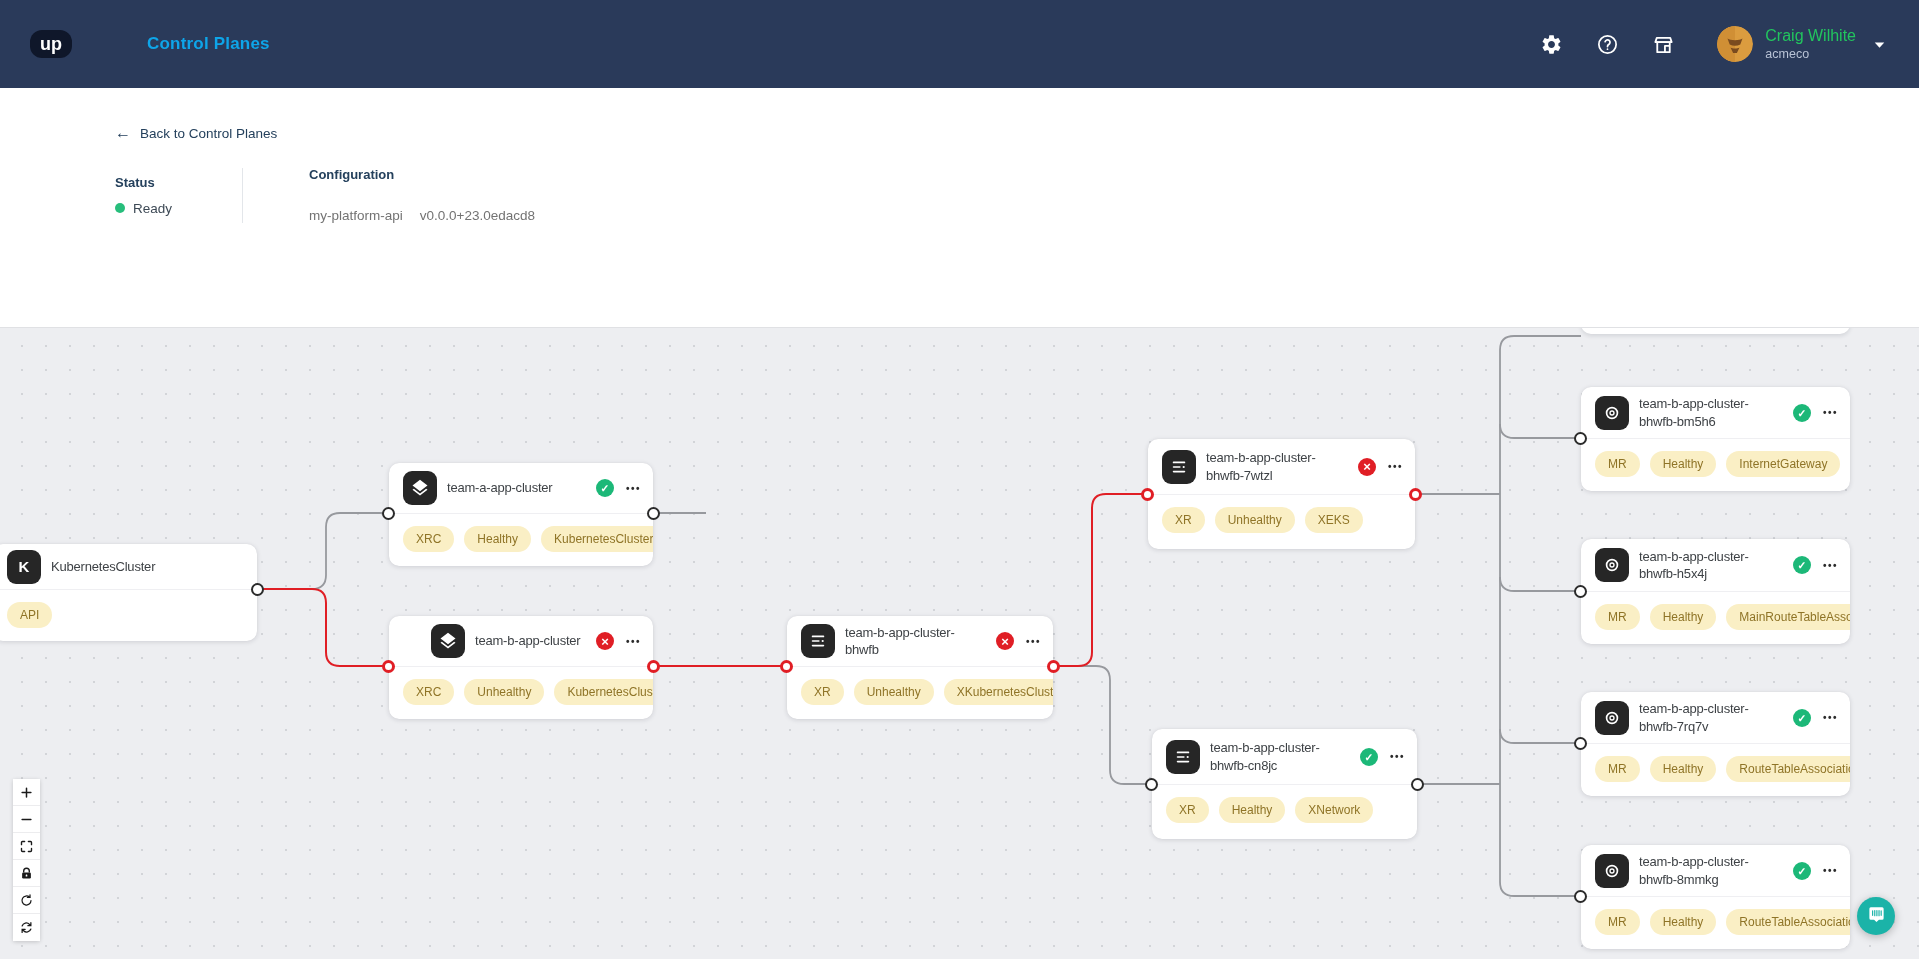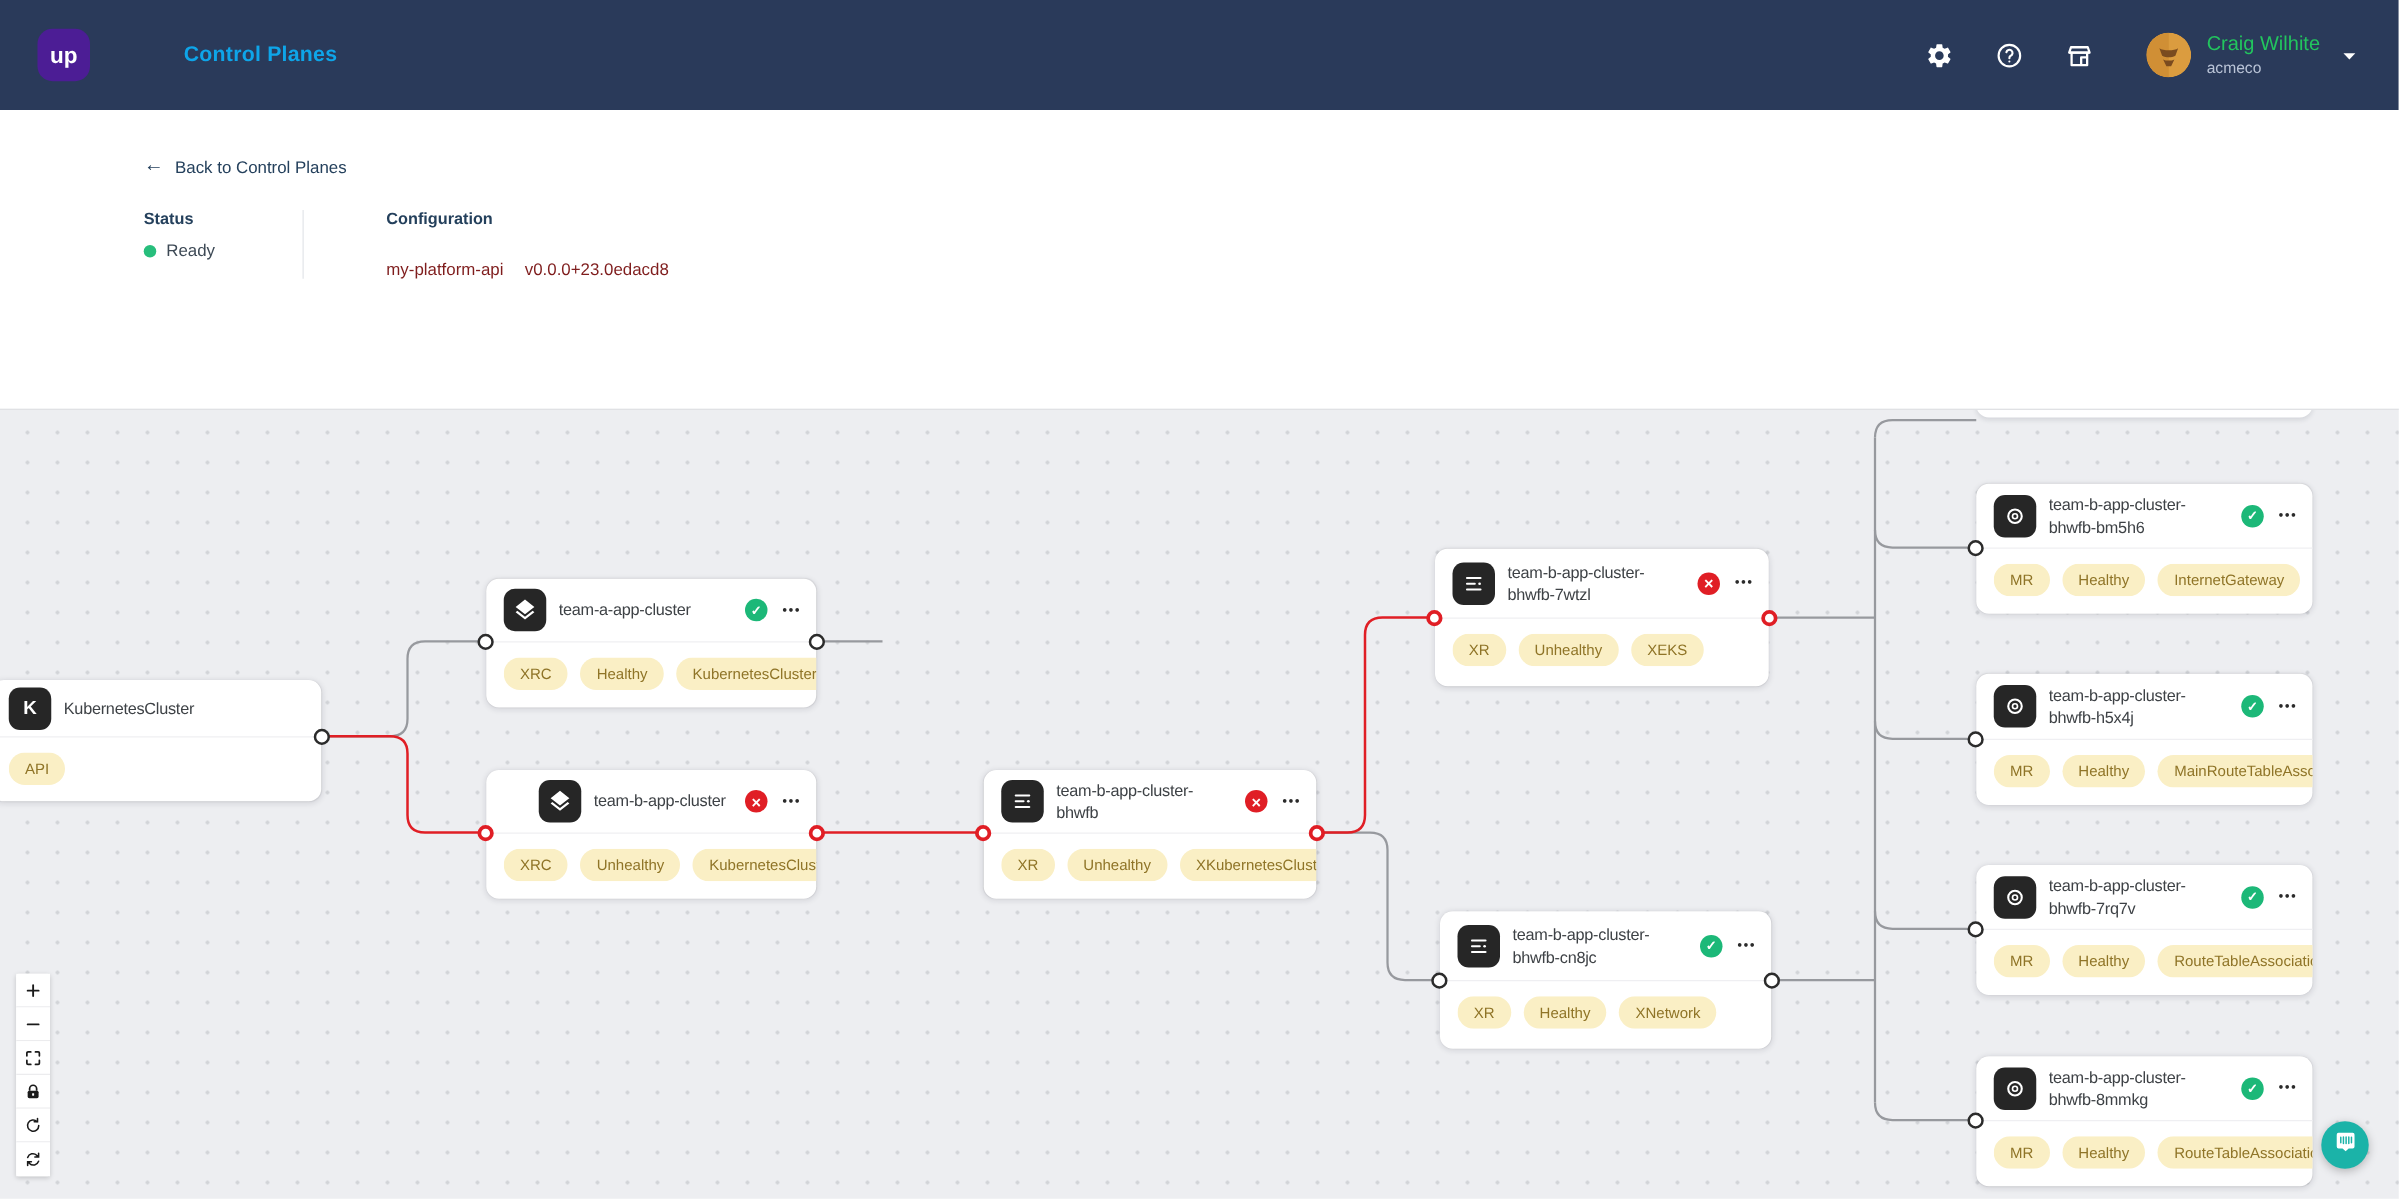--- a/index.html
+++ b/index.html
@@ -1,44 +1,44 @@
 <!DOCTYPE html>
 <html><head>
 <meta charset="utf-8">
 <style>
   * { margin:0; padding:0; box-sizing:border-box; }
   html,body { width:1919px; height:959px; overflow:hidden; background:#fff;
               font-family:"Liberation Sans", sans-serif; }
 
   
   .navbar { height:88px; background:#2A3A5A; display:flex; align-items:center; padding:0 30px; }
-  .logo { width:42px; height:42px; border-radius:12px; background:#4c1d95; color:#fff;
+  .logo { width:42px; height:28px; border-radius:12px; background:#0f172a; color:#fff;
           font-size:18px; font-weight:bold; display:flex; align-items:center; justify-content:center; cursor:pointer; }
   .nav-grid { margin-left:38px; width:24px; height:24px; color:#fff; cursor:pointer; }
   .nav-title { margin-left:13px; color:#0ea5e9; font-size:17px; font-weight:bold; letter-spacing:.2px; }
   .nav-spacer { flex:1; }
   .nav-icon { width:23px; height:23px; color:#fff; margin-left:33px; cursor:pointer; }
   .avatar { width:36px; height:36px; border-radius:50%; overflow:hidden; margin-left:42px; cursor:pointer; flex-shrink:0; }
   .user-block { margin-left:12px; cursor:pointer; }
   .user-name { color:#22c55e; font-size:16px; font-weight:normal; }
   .user-org { color:#B9C3D6; font-size:12.5px; margin-top:2px; }
   .caret { width:19px; height:19px; color:#fff; margin-left:14px; cursor:pointer; }
   .nav-icon svg, .nav-grid svg, .caret svg { width:100%; height:100%; display:block; }
 
   
   .header { position:relative; height:239px; padding:36px 0 0 115px; background:#fff; }
   .back-row { display:inline-flex; align-items:center; gap:9px; color:#24405C; font-size:13.5px; cursor:pointer; }
   .back-arrow { font-size:16px; line-height:1; }
   .page-title { margin-top:12px; font-size:28px; font-weight:bold; color:#16375C; letter-spacing:.2px; }
-  .meta-row { margin-top:25px; display:flex; align-items:flex-start;gap:40px; }
+  .meta-row { margin-top:25px; display:flex; align-items:center;gap:40px; }
   .meta-label { font-size:13px; font-weight:bold; color:#24405C; }
   .status-value { margin-top:11px; display:flex; align-items:center; gap:8px; font-size:13.5px; color:#3D4955; }
   .status-dot { width:10px; height:10px; border-radius:50%; background:#27BE7C; }
   .meta-divider { border-left:1px solid #E3E6EA; align-self:stretch; margin:1px 26px 0 30px; min-height:46px; }
-  .config-values { margin-top:26px; display:flex; gap:17px; font-size:13.5px; color:#7f1d1d; }
+  .config-values { margin-top:26px; display:flex; gap:17px; font-size:13.5px; color:#737373; }
   .tabs-row { position:absolute; bottom:0; left:135px; display:flex; gap:52px; }
   .tab { font-size:16px; font-weight:bold; color:#1C3A5C; padding:0 2px 15px 2px;
          border-bottom:3px solid transparent; cursor:pointer; }
   .tab.active { color:#5A49DF; border-bottom-color:#5A49DF; }
 
   
   .canvas { position:absolute; left:0; right:0; top:327px; bottom:0; background-color:#EDEEF1;
             border-top:1px solid #E0E1E4;
             background-image:radial-gradient(circle, #D2D4D8 1.4px, transparent 1.5px);
             background-size:24px 24px; background-position:10px 6px; overflow:hidden; cursor:grab; }

